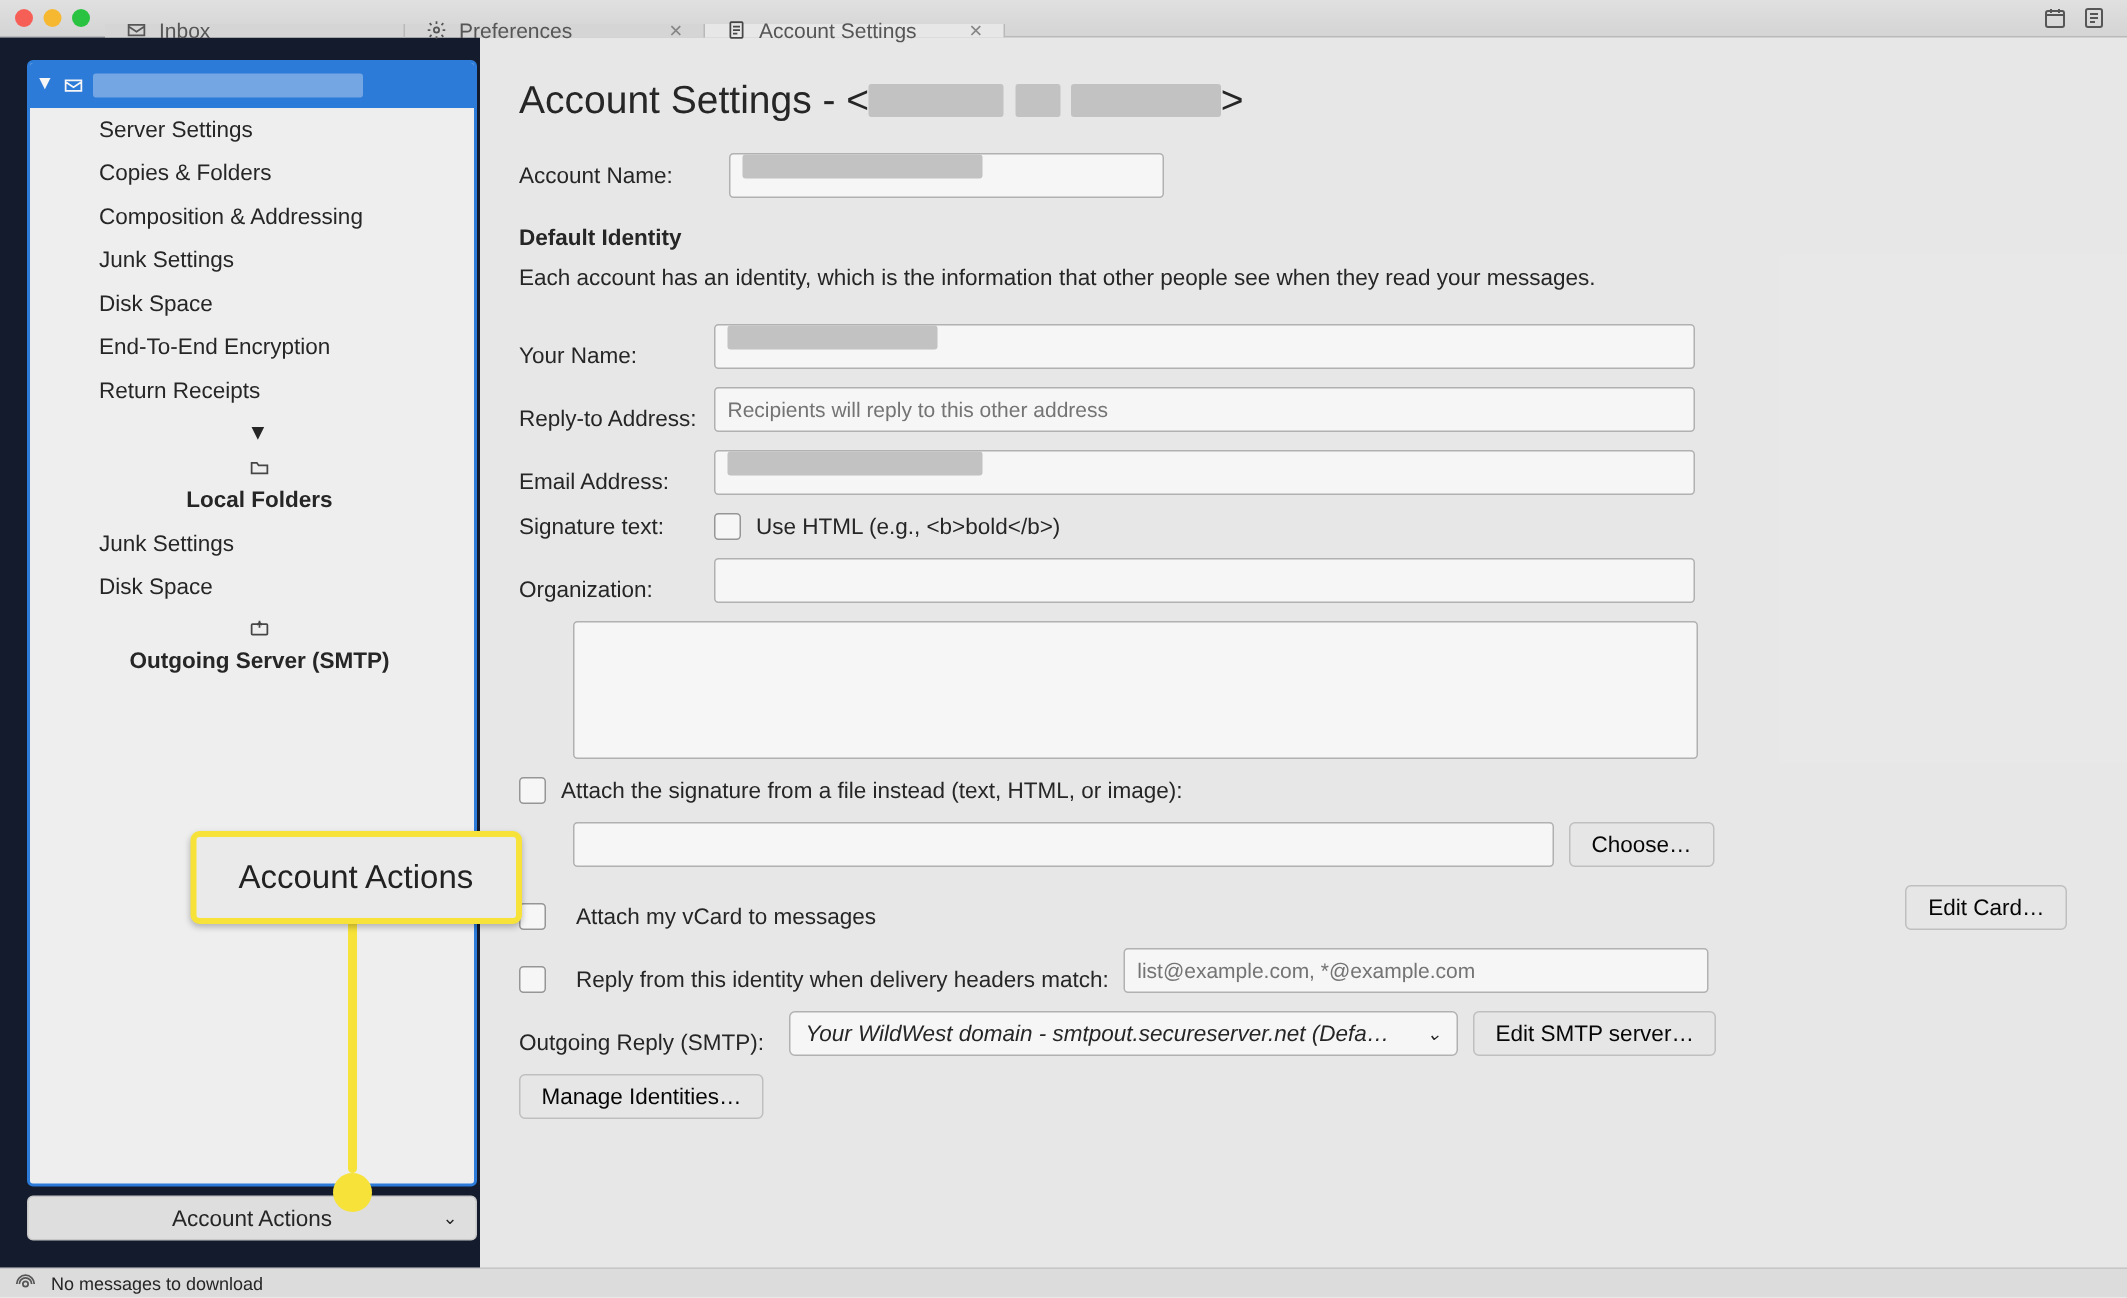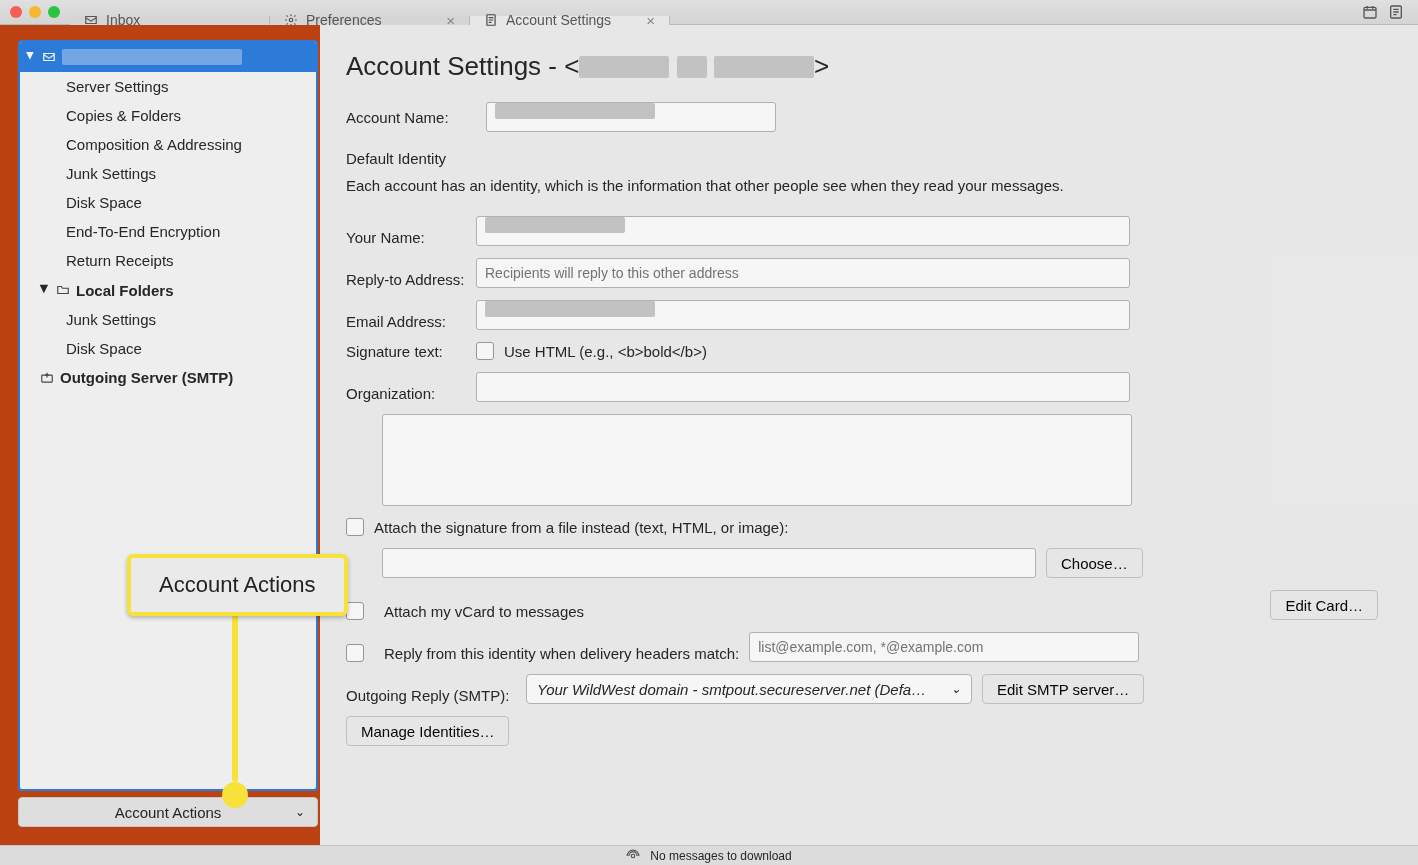--- a/index.html
+++ b/index.html
@@ -15,57 +15,57 @@
 .tab.active{ background:#f0f0f0; }
 .tab .close{ margin-left:auto; font-size:15px; color:#888;}
 .tab svg{flex:0 0 auto;}
 .titlebar-right{ margin-left:auto; display:flex; gap:10px; padding-right:14px;}
 .titlebar-right .ticon{ width:16px; height:16px; stroke:#555; }
 
 
 .workspace{ display:flex; height: calc(865px - 25px - 20px); }
 
 
-.sidebar-outer{ width:320px; padding:15px 0 0 0; background:#c2410c; display:flex; flex-direction:column;}
+.sidebar-outer{ width:320px; padding:15px 0 0 0; background:#0f172a; display:flex; flex-direction:column;}
 .sidebar{ margin:0 0 0 18px; width:300px; flex:1; border:2px solid #2a7de1; border-radius:4px; background:#f7f7f7; display:flex; flex-direction:column; overflow:hidden;}
 .tree{ flex:1; padding: 0; }
 .acc-head{ height:30px; background:#2a7de1; display:flex; align-items:center; color:#fff; padding:0 6px; gap:6px;}
 .acc-head .redact{ background:rgba(255,255,255,.35); height:16px; width:180px; border-radius:2px;}
 .tree-item{ padding:6px 10px 6px 46px; font-size:15px; cursor:default;}
 .tree-head{ padding:6px 10px 6px 20px; font-weight:600; display:flex; align-items:center; gap:6px;}
-.tree-head.sub{ font-weight:600;}
+.tree-head.sub{ font-weight:600;flex-direction:column;}
 .chev{display:inline-block; width:10px; transform:rotate(90deg);}
 
 .account-actions-row{ margin:6px 18px 18px 18px; width:300px; }
 .account-actions-btn{ width:100%; height:30px; background:#e6e6e6; border:1px solid #ccc; border-radius:4px; display:flex; align-items:center; justify-content:center; gap:8px; font-size:15px; position:relative;}
 .account-actions-btn .cv{position:absolute; right:12px; font-size:12px;}
 
 
 .content{ flex:1; padding:26px 40px 20px 26px; overflow:auto;}
 h1{ font-size:26px; font-weight:400; margin-bottom:20px; display:flex; align-items:center; gap:0;}
 h1 .redact{ display:inline-block; background:#c8c8c8; height:22px; border-radius:2px;}
 .row{ display:flex; align-items:center; margin-bottom:18px; gap:10px;}
 .label-col{ width:130px; }
 .input{ height:30px; border:1px solid #b6b6b6; border-radius:3px; background:#fff; padding:0 8px; font-size:14px;}
 .input.wide{ width:290px;}
-.section-head{ font-weight:400; margin-bottom:10px; margin-top:10px;}
+.section-head{ font-weight:700; margin-bottom:10px; margin-top:10px;}
 .section-desc{ margin-bottom:22px; color:#222;}
 .frow{ display:flex; align-items:flex-end; margin-bottom:12px; }
 .frow .flabel{ width:130px; }
 .frow .finput{ flex:1; max-width:654px; }
 .chk{ width:18px; height:18px; border:1px solid #999; border-radius:3px; background:#fff; margin-right:10px; flex:0 0 auto;}
 textarea.sig{ width:750px; height:92px; border:1px solid #b6b6b6; border-radius:3px; resize:none; padding:6px; }
 .btn{ height:30px; padding:0 14px; background:#eee; border:1px solid #c5c5c5; border-radius:4px; font-size:15px; display:inline-flex; align-items:center;}
 .select{ height:30px; border:1px solid #b6b6b6; border-radius:4px; background:#fff; padding:0 30px 0 10px; display:flex; align-items:center; position:relative;font-style:italic;}
 .select .cv{position:absolute; right:10px; font-size:12px;}
 .right-align{ display:flex; justify-content:flex-start; margin-top:10px;}
 .field-redact{ background:#c8c8c8; height:16px; border-radius:2px; display:inline-block;}
 
 
-.statusbar{ height:20px; background:#e4e4e4; border-top:1px solid #ccc; display:flex; align-items:center; font-size:12px; padding:0 10px; gap:10px;justify-content:center;}
+.statusbar{ height:20px; background:#e4e4e4; border-top:1px solid #ccc; display:flex; align-items:center; font-size:12px; padding:0 10px; gap:10px;}
 
 
 .callout{ position:absolute; left:127px; top:554px; z-index:50; pointer-events:none;}
 .callout-box{ border:4px solid #f7e23a; border-radius:6px; background:#eaeaea; box-shadow:0 2px 4px rgba(0,0,0,.25); padding:14px 28px; font-size:22px;}
 .callout-line{ position:absolute; left:232px; top:606px; width:6px; height:176px; background:#f7e23a; border-radius:3px; z-index:49;}
 .callout-dot{ position:absolute; left:222px; top:782px; width:26px; height:26px; background:#f7e23a; border-radius:50%; z-index:49;}
 
 
 .dim{ position:absolute; inset:0; background:rgba(100,100,100,.06); pointer-events:none; z-index:40;}
 

